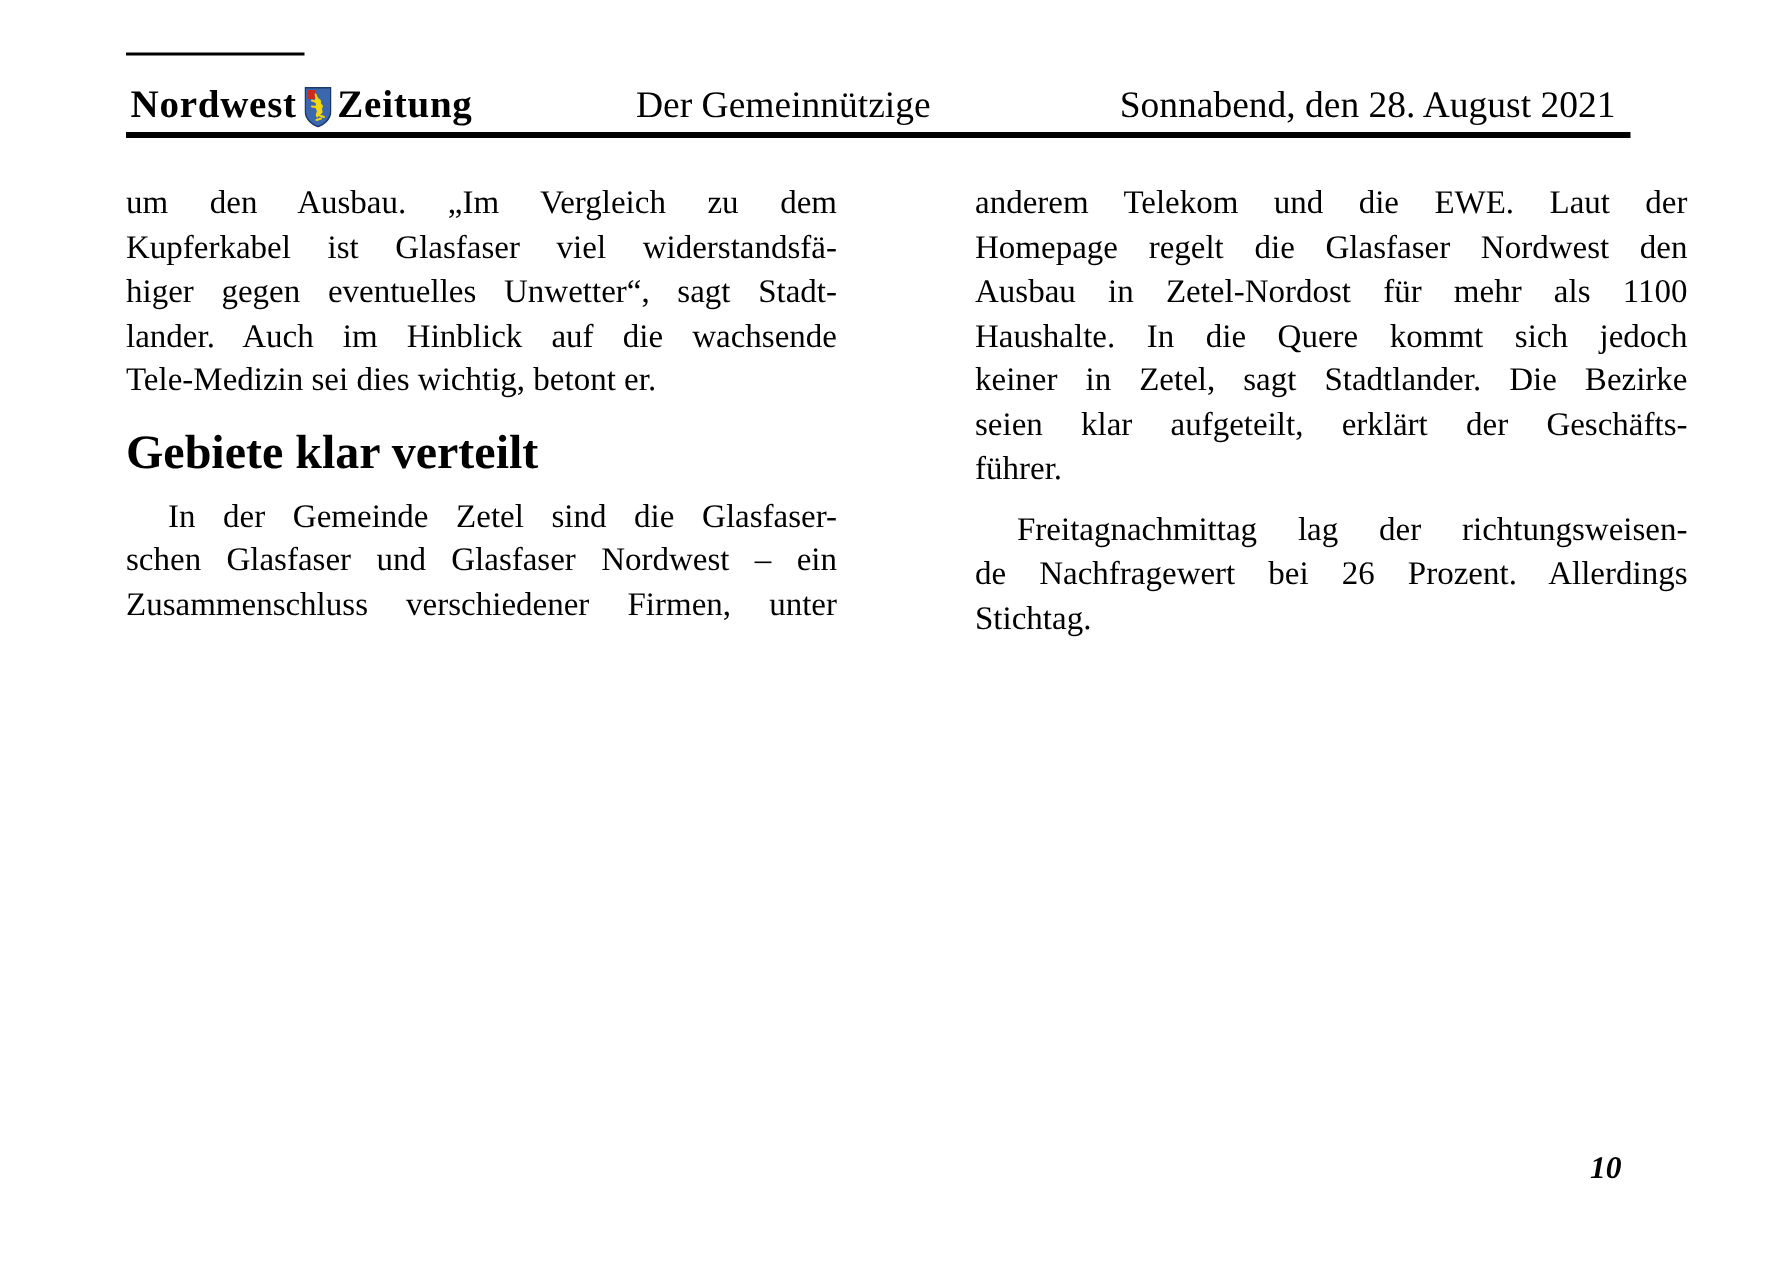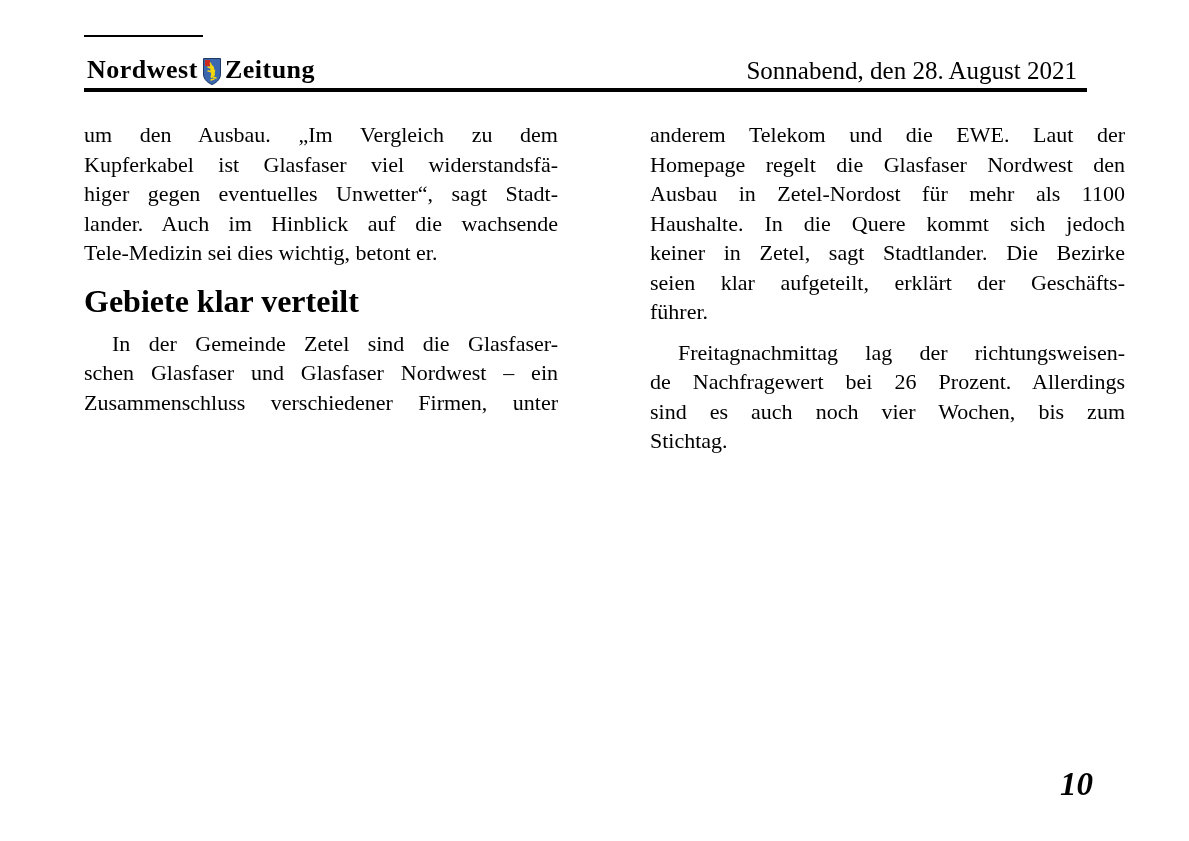--- a/index.html
+++ b/index.html
@@ -89,21 +89,21 @@
     font-weight: bold;
     line-height: 34px;
     margin-top: 16px;
     margin-bottom: 11px;
     text-align: left;
   }
   
   .page-number {
     position: absolute;
     left: 1060px; top: 766px;
-    font-size: 33px;
+    font-size: 21px;
     font-weight: bold;
     font-style: italic;
   }
 </style>
 </head>
 <body>
 
 <div class="page">
 
   <div class="rule-thin"></div>
@@ -117,20 +117,21 @@
 
         <rect x="2" y="2" width="5" height="6" fill="#cc2a1e"></rect>
 
         <path d="M7 4 C9 5 8 7 10 8 C12 9 10 11 12 12 C13 13 11 14 12 16 C12.5 18 10 18 9 20 C8 21 7 19 8 17 C9 15 6.5 15 7.5 12 C8 10 6 10 7 8 C7.6 6.6 6.2 5.4 7 4 Z" fill="#f2d70e"></path>
         <path d="M5 9 L8 10 M5 13 L8.5 13.5 M10 19 L13 20 M11 21 L8 22" stroke="#f2d70e" stroke-width="1.4" stroke-linecap="round" fill="none"></path>
       </svg>
     </span>
     <span>Zeitung</span>
   </div>
 
+  <div class="center-title">Der Gemeinnützige</div>
 
   <div class="issue-date">Sonnabend, den 28. August 2021</div>
 
   <div class="rule-thick"></div>
 
   <div class="col col-left">
     <div class="tline">um den Ausbau. „Im Vergleich zu dem</div>
     <div class="tline">Kupferkabel ist Glasfaser viel widerstandsfä-</div>
     <div class="tline">higer gegen eventuelles Unwetter“, sagt Stadt-</div>
     <div class="tline">lander. Auch im Hinblick auf die wachsende</div>
@@ -147,19 +148,18 @@
     <div class="tline">anderem Telekom und die EWE. Laut der</div>
     <div class="tline">Homepage regelt die Glasfaser Nordwest den</div>
     <div class="tline">Ausbau in Zetel-Nordost für mehr als 1100</div>
     <div class="tline">Haushalte. In die Quere kommt sich jedoch</div>
     <div class="tline">keiner in Zetel, sagt Stadtlander. Die Bezirke</div>
     <div class="tline">seien klar aufgeteilt, erklärt der Geschäfts-</div>
     <div class="tline last">führer.</div>
 
     <div class="tline indent para-gap">Freitagnachmittag lag der richtungsweisen-</div>
     <div class="tline">de Nachfragewert bei 26 Prozent. Allerdings</div>
-    <div class="tline">sind es auch noch vier Wochen, bis zum</div>
     <div class="tline last">Stichtag.</div>
   </div>
 
   <div class="page-number">10</div>
 
 </div>
 
 </body></html>

